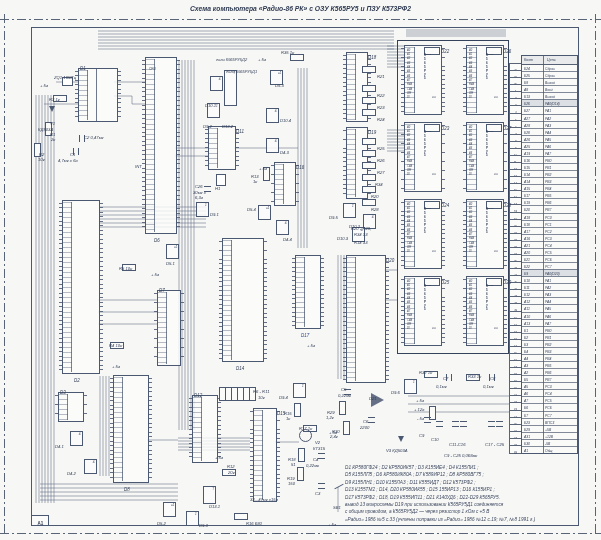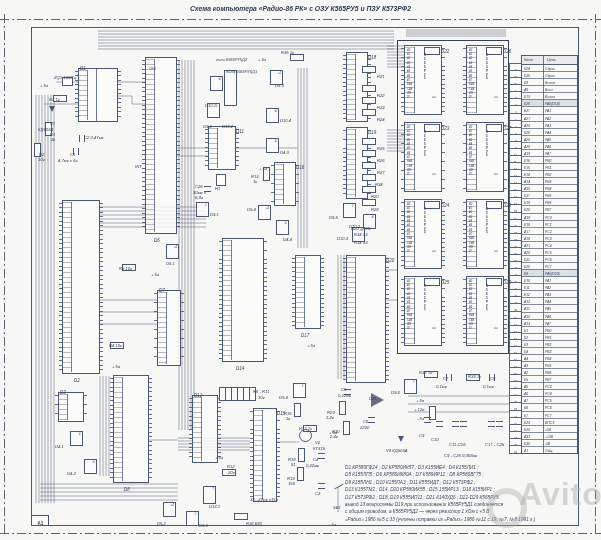--- a/index.html
+++ b/index.html
@@ -161,24 +161,20 @@
       <line x1="234" y1="148" x2="298" y2="148"></line>
       <line x1="384" y1="300" x2="397" y2="300"></line>
       <line x1="384" y1="270" x2="397" y2="270"></line>
       <line x1="44" y1="104" x2="78" y2="104"></line>
       <line x1="56" y1="82" x2="78" y2="82"></line>
       <line x1="147" y1="440" x2="178" y2="440"></line>
       <line x1="275" y1="442" x2="299" y2="442"></line>
     </svg>
   <div class="ttl"><span>Схема компьютера «Радио-86 РК» с ОЗУ К565РУ5 и ПЗУ К573РФ2</span></div>
   <div class="a1box"><span>A1</span></div>
-  <div class="wm">
-    <span class="wm-ring"></span>
-    <span class="wm-text">Avito</span>
-  </div>
 <div class="ic" style="left: 78px; top: 68px; width: 38px; height: 52px;">
       <div class="pcol"></div>
       <div class="vsplit"></div>
     </div>
     <div class="t" style="left: 80px; top: 61px;"><span style="transform: scale(0.45);">D1</span></div>
     <div class="ic" style="left: 145px; top: 57px; width: 30px; height: 175px;">
       <div class="pcol"></div>
     </div>
     <div class="t" style="left: 154px; top: 233px;"><span style="transform: scale(0.45);">D6</span></div>
     <div class="ic" style="left: 62px; top: 200px; width: 36px; height: 172px;">

